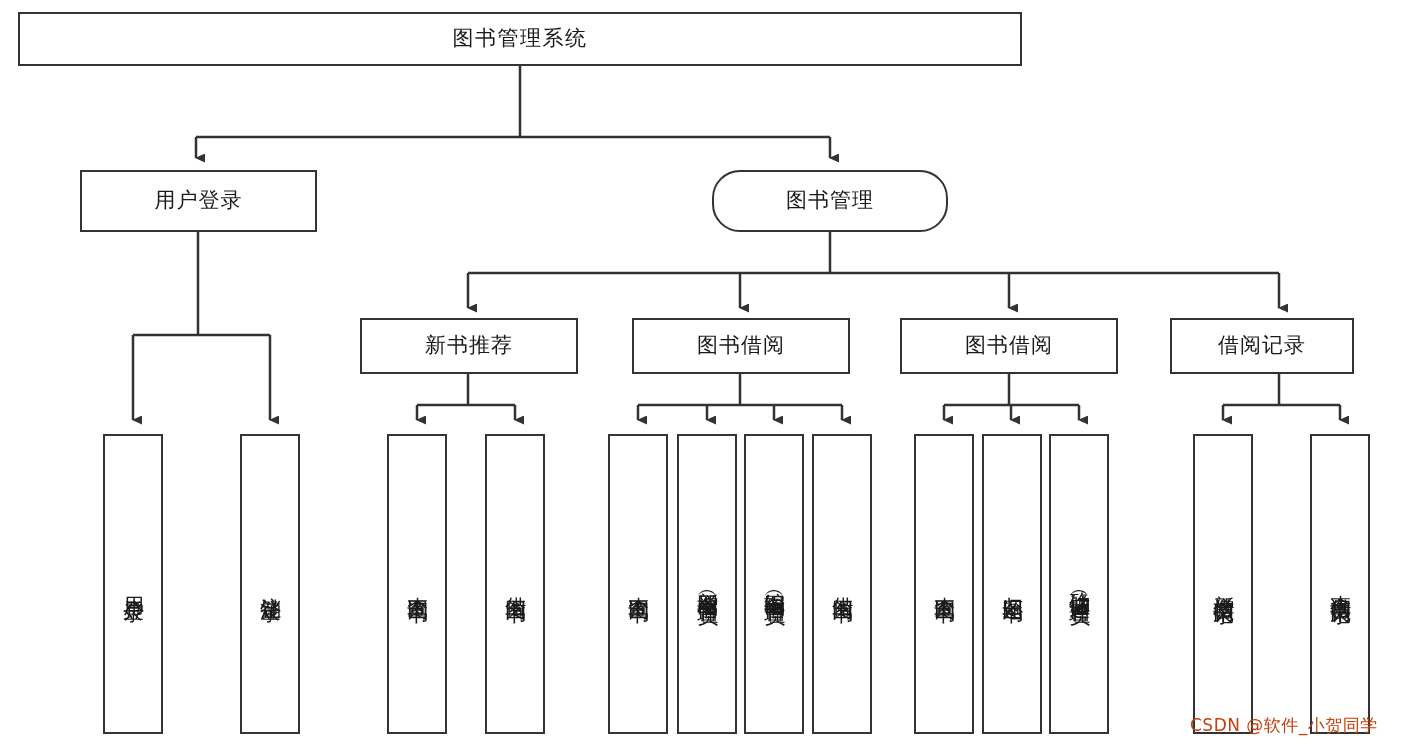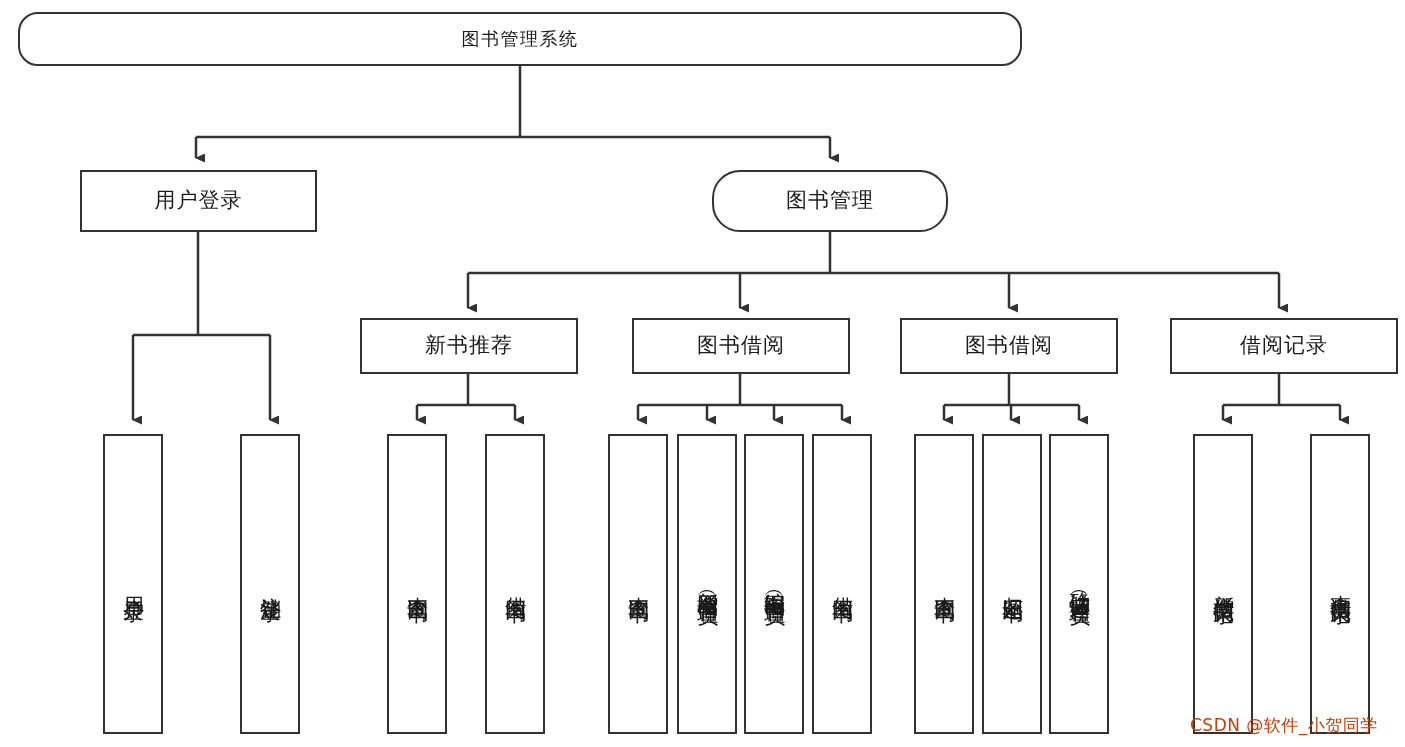--- a/index.html
+++ b/index.html
@@ -35,23 +35,22 @@
     align-items: center;
     justify-content: center;
     color: #1a1a1a;
   }
   .node-h {
     font-size: 21px;
     letter-spacing: 1px;
     line-height: 1.2;
   }
   .node-root {
-    font-size: 18px;
+    font-size: 21px;
     letter-spacing: 1.5px;
-    border-radius: 20px;
   }
   .node-v {
     align-items: center;
     justify-content: center;
     padding: 6px 0;
   }
   .node-v .vlabel {
     writing-mode: vertical-rl;
     text-orientation: upright;
     font-size: 21px;
@@ -129,21 +128,21 @@
   <div class="node node-h" style="left:80px; top:170px; width:237px; height:62px;">用户登录</div>
 
   <div class="node node-h" style="left:712px; top:170px; width:236px; height:62px;border-radius:28px;">图书管理</div>
 
   <div class="node node-h" style="left:632px; top:318px; width:218px; height:56px;">图书借阅</div>
 
   <div class="node node-h" style="left:360px; top:318px; width:218px; height:56px;">新书推荐</div>
 
   <div class="node node-h" style="left:900px; top:318px; width:218px; height:56px;">图书借阅</div>
 
-  <div class="node node-h" style="left:1170px; top:318px; width:228px; height:56px;">借阅记录</div>
+  <div class="node node-h" style="left:1170px; top:318px; width:184px; height:56px;">借阅记录</div>
 
   <div class="node node-v" style="left:103px; top:434px; width:60px; height:300px;">
     <span class="vlabel">用户登录</span>
   </div>
   <div class="node node-v" style="left:240px; top:434px; width:60px; height:300px;">
     <span class="vlabel">注销登录</span>
   </div>
 
   <div class="node node-v" style="left:387px; top:434px; width:60px; height:300px;">
     <span class="vlabel">查询图书</span>

